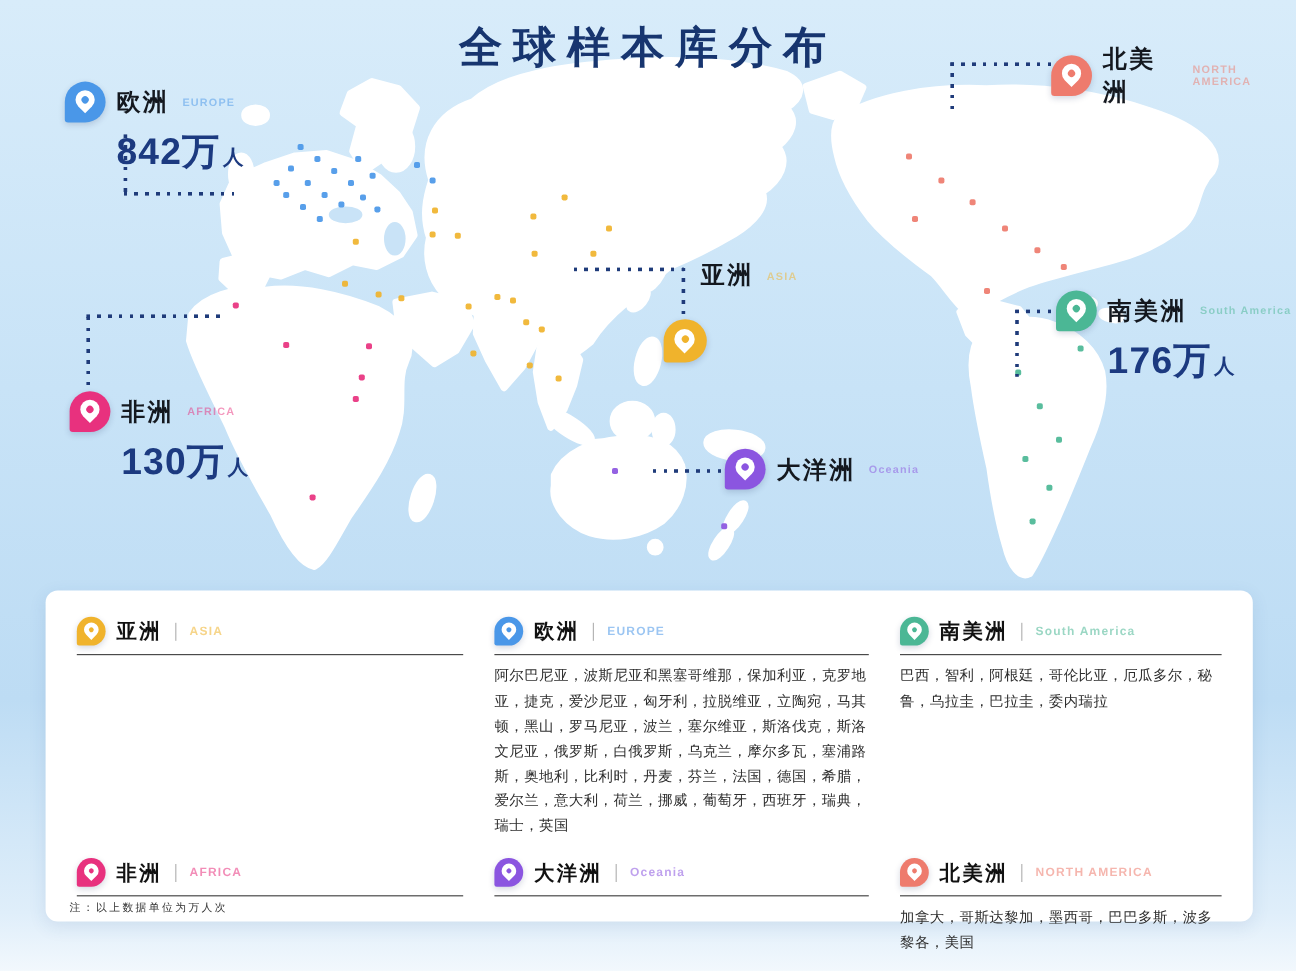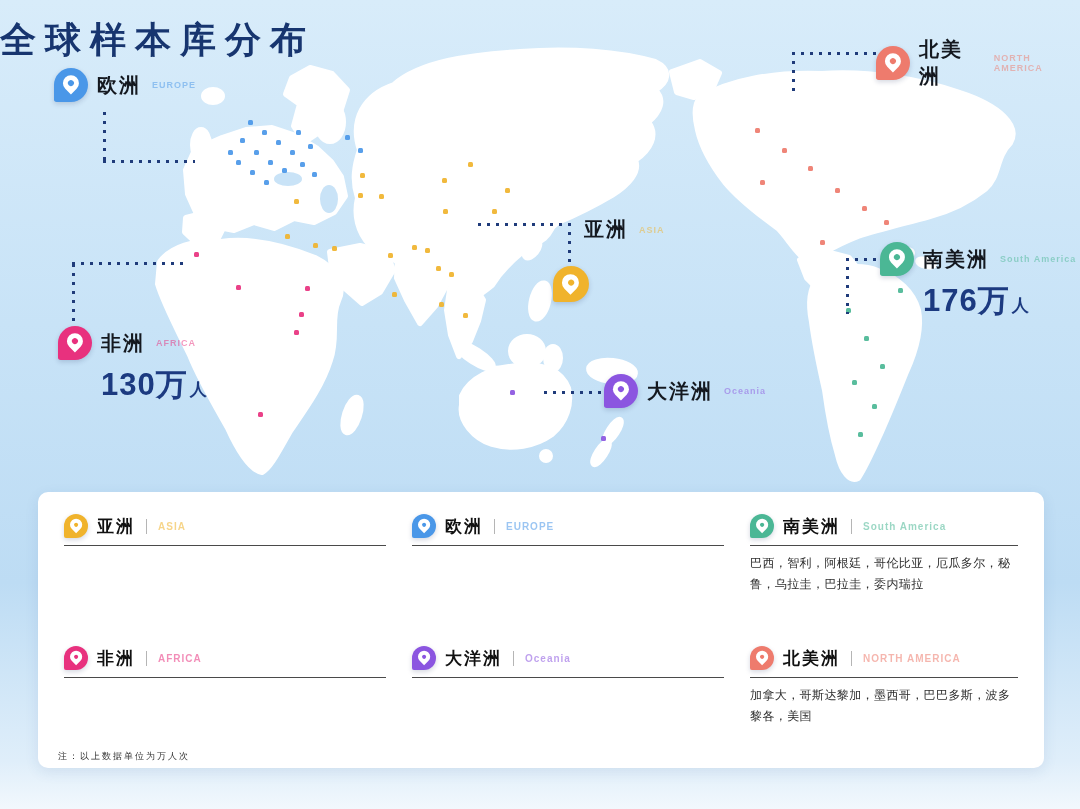--- a/index.html
+++ b/index.html
@@ -4,21 +4,21 @@
 <style>
   html,body{margin:0;padding:0;background:#f6fafd;}
   *{box-sizing:border-box;}
   #stage{
     position:relative;width:1080px;height:809px;overflow:hidden;
     font-family:"Liberation Sans","DejaVu Sans",sans-serif;
     background:linear-gradient(180deg,#d8ecfa 0%,#c8e3f7 40%,#bddcf4 72%,#dfeefa 94%,#f2f8fd 100%);
   }
   
   .title{
-    position:absolute;top:16px;left:0;width:100%;
+    position:absolute;top:16px;left:0;width:100%;text-align:center;
     font-size:36px;font-weight:900;color:#17356f;letter-spacing:9px;
   }
   
   #world{position:absolute;left:0;top:0;pointer-events:none;}
   .land{fill:#ffffff;}
   .lake{fill:#c9e3f7;}
   
   .map-dot{position:absolute;width:5px;height:5px;border-radius:1.5px;opacity:.92;}
   
   .pin{position:relative;display:inline-block;width:34px;height:34px;flex:0 0 auto;}
@@ -206,20 +206,21 @@
 
   <div class="callout with-pin" id="callout-europe" style="--accent: #4A97E8;">
     <div class="co-head">
       <span class="pin">
           <span class="pin-body"></span>
           <span class="pin-inner"></span>
         </span>
       <span class="co-name">欧洲</span>
       <span class="co-en">EUROPE</span>
     </div>
+    <div class="co-value"><span class="co-num">842万</span><span class="co-unit">人</span></div>
   </div>
 
   <div class="callout with-pin" id="callout-n-america" style="--accent: #EE7B6D;">
     <div class="co-head">
       <span class="pin">
           <span class="pin-body"></span>
           <span class="pin-inner"></span>
         </span>
       <span class="co-name">北美洲</span>
       <span class="co-en">NORTH AMERICA</span>
@@ -291,20 +292,21 @@
       <div class="sec-head">
         <span class="pin pin-sm">
             <span class="pin-body"></span>
             <span class="pin-inner"></span>
           </span>
         <span class="sec-name">欧洲</span>
         <span class="sec-divider"></span>
         <span class="sec-en">EUROPE</span>
       </div>
       <div class="sec-rule"></div>
+      <p class="sec-countries">阿尔巴尼亚，波斯尼亚和黑塞哥维那，保加利亚，克罗地亚，捷克，爱沙尼亚，匈牙利，拉脱维亚，立陶宛，马其顿，黑山，罗马尼亚，波兰，塞尔维亚，斯洛伐克，斯洛文尼亚，俄罗斯，白俄罗斯，乌克兰，摩尔多瓦，塞浦路斯，奥地利，比利时，丹麦，芬兰，法国，德国，希腊，爱尔兰，意大利，荷兰，挪威，葡萄牙，西班牙，瑞典，瑞士，英国</p>
     </section>
 
     <section style="--accent: #4BB795;">
       <div class="sec-head">
         <span class="pin pin-sm">
             <span class="pin-body"></span>
             <span class="pin-inner"></span>
           </span>
         <span class="sec-name">南美洲</span>
         <span class="sec-divider"></span>

